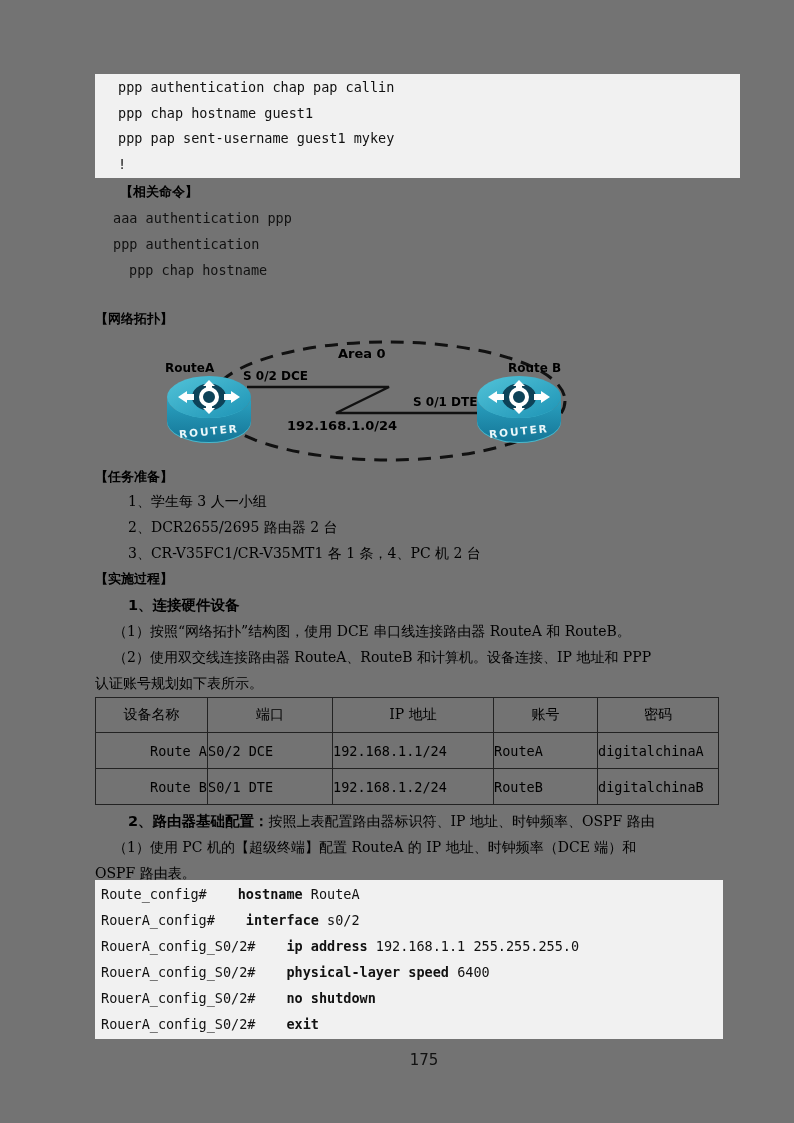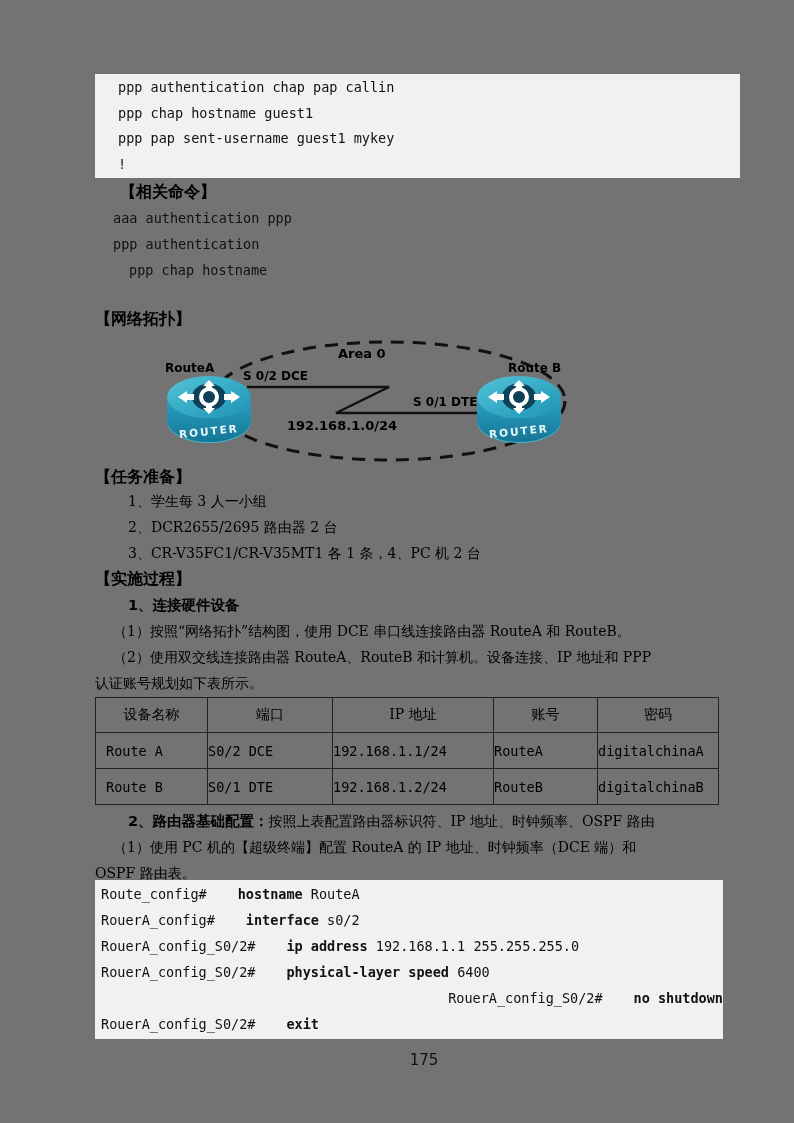--- a/index.html
+++ b/index.html
@@ -4,35 +4,35 @@
 <style>
   html,body{margin:0;padding:0;background:#ffffff;}
   .page{position:relative;width:794px;height:1123px;background:#737373;overflow:hidden;
         font-family:"DejaVu Serif","Liberation Serif",serif;color:#000;}
   .codeblock{position:absolute;left:95px;width:622px;background:#f1f1f1;}
   .code-line{font-family:"DejaVu Sans Mono","Liberation Mono",monospace;font-size:13.5px;
              line-height:25.5px;white-space:pre;color:#111;}
   .cmd-line{position:absolute;font-family:"DejaVu Sans Mono","Liberation Mono",monospace;
             font-size:13.5px;line-height:26px;white-space:pre;color:#111;}
   .sec-heading{position:absolute;font-family:"DejaVu Sans","Liberation Sans",sans-serif;
-               font-weight:bold;font-size:16px;line-height:26px;color:#000;}
+               font-weight:bold;font-size:13px;line-height:26px;color:#000;}
   .body-line{position:absolute;font-size:14px;line-height:26px;white-space:nowrap;color:#000;}
   .bold-sans{font-family:"DejaVu Sans","Liberation Sans",sans-serif;font-weight:bold;font-size:14.5px;}
   .topo{position:absolute;left:95px;top:334px;width:620px;height:136px;}
   .topo svg{position:absolute;left:0;top:0;}
   .topo-label{position:absolute;font-family:"DejaVu Sans","Liberation Sans",sans-serif;
               font-weight:bold;font-size:12px;white-space:nowrap;color:#000;}
   .topo-label.big{font-size:13px;}
   table.devices{position:absolute;left:95px;top:697px;border-collapse:collapse;table-layout:fixed;}
   table.devices td,table.devices th{border:1px solid #222;padding:0;}
   table.devices th{font-size:14px;font-weight:normal;text-align:center;height:34px;
                    font-family:"DejaVu Serif","Liberation Serif",serif;}
   table.devices td{font-family:"DejaVu Sans Mono","Liberation Mono",monospace;font-size:13.5px;
                    height:35px;}
-  table.devices td.left{text-align:left;padding-left:10px;margin-top:20px;}
+  table.devices td.left{text-align:right;padding-left:10px;margin-top:20px;}
   .footer{position:absolute;left:0;top:1051px;width:100%;text-align:center;
           font-family:"DejaVu Sans","Liberation Sans",sans-serif;font-size:15px;color:#111;padding-left:27px;}
   .cb-prompt{font-weight:normal;}
   .cb-cmd{font-weight:bold;padding-left:31px;}
 </style>
 </head>
 <body>
 
 <div class="page">
 
@@ -154,19 +154,19 @@
     <span class="bold-sans">2、路由器基础配置：</span><span>按照上表配置路由器标识符、IP 地址、时钟频率、OSPF 路由</span>
   </div>
   <div class="body-line" style="left:113px;top:834px;">（1）使用 PC 机的【超级终端】配置 RouteA 的 IP 地址、时钟频率（DCE 端）和</div>
   <div class="body-line" style="left:95px;top:860px;">OSPF 路由表。</div>
 
   <div class="codeblock" style="top:880px;height:158px;padding:1px 0 0 6px;">
     <div class="code-line" style="line-height:26px;"><span class="cb-prompt">Route_config#</span><span class="cb-cmd">hostname</span><span> RouteA</span></div>
     <div class="code-line" style="line-height:26px;"><span class="cb-prompt">RouerA_config#</span><span class="cb-cmd">interface</span><span> s0/2</span></div>
     <div class="code-line" style="line-height:26px;"><span class="cb-prompt">RouerA_config_S0/2#</span><span class="cb-cmd">ip address</span><span> 192.168.1.1 255.255.255.0</span></div>
     <div class="code-line" style="line-height:26px;"><span class="cb-prompt">RouerA_config_S0/2#</span><span class="cb-cmd">physical-layer speed</span><span> 6400</span></div>
-    <div class="code-line" style="line-height:26px;text-align:right;"><span class="cb-prompt">RouerA_config_S0/2#</span><span class="cb-cmd">no shutdown</span><span></span></div>
+    <div class="code-line" style="line-height:26px;"><span class="cb-prompt">RouerA_config_S0/2#</span><span class="cb-cmd">no shutdown</span><span></span></div>
     <div class="code-line" style="line-height:26px;"><span class="cb-prompt">RouerA_config_S0/2#</span><span class="cb-cmd">exit</span><span></span></div>
   </div>
 
   <div class="footer">175</div>
 
 </div>
 
 </body></html>

